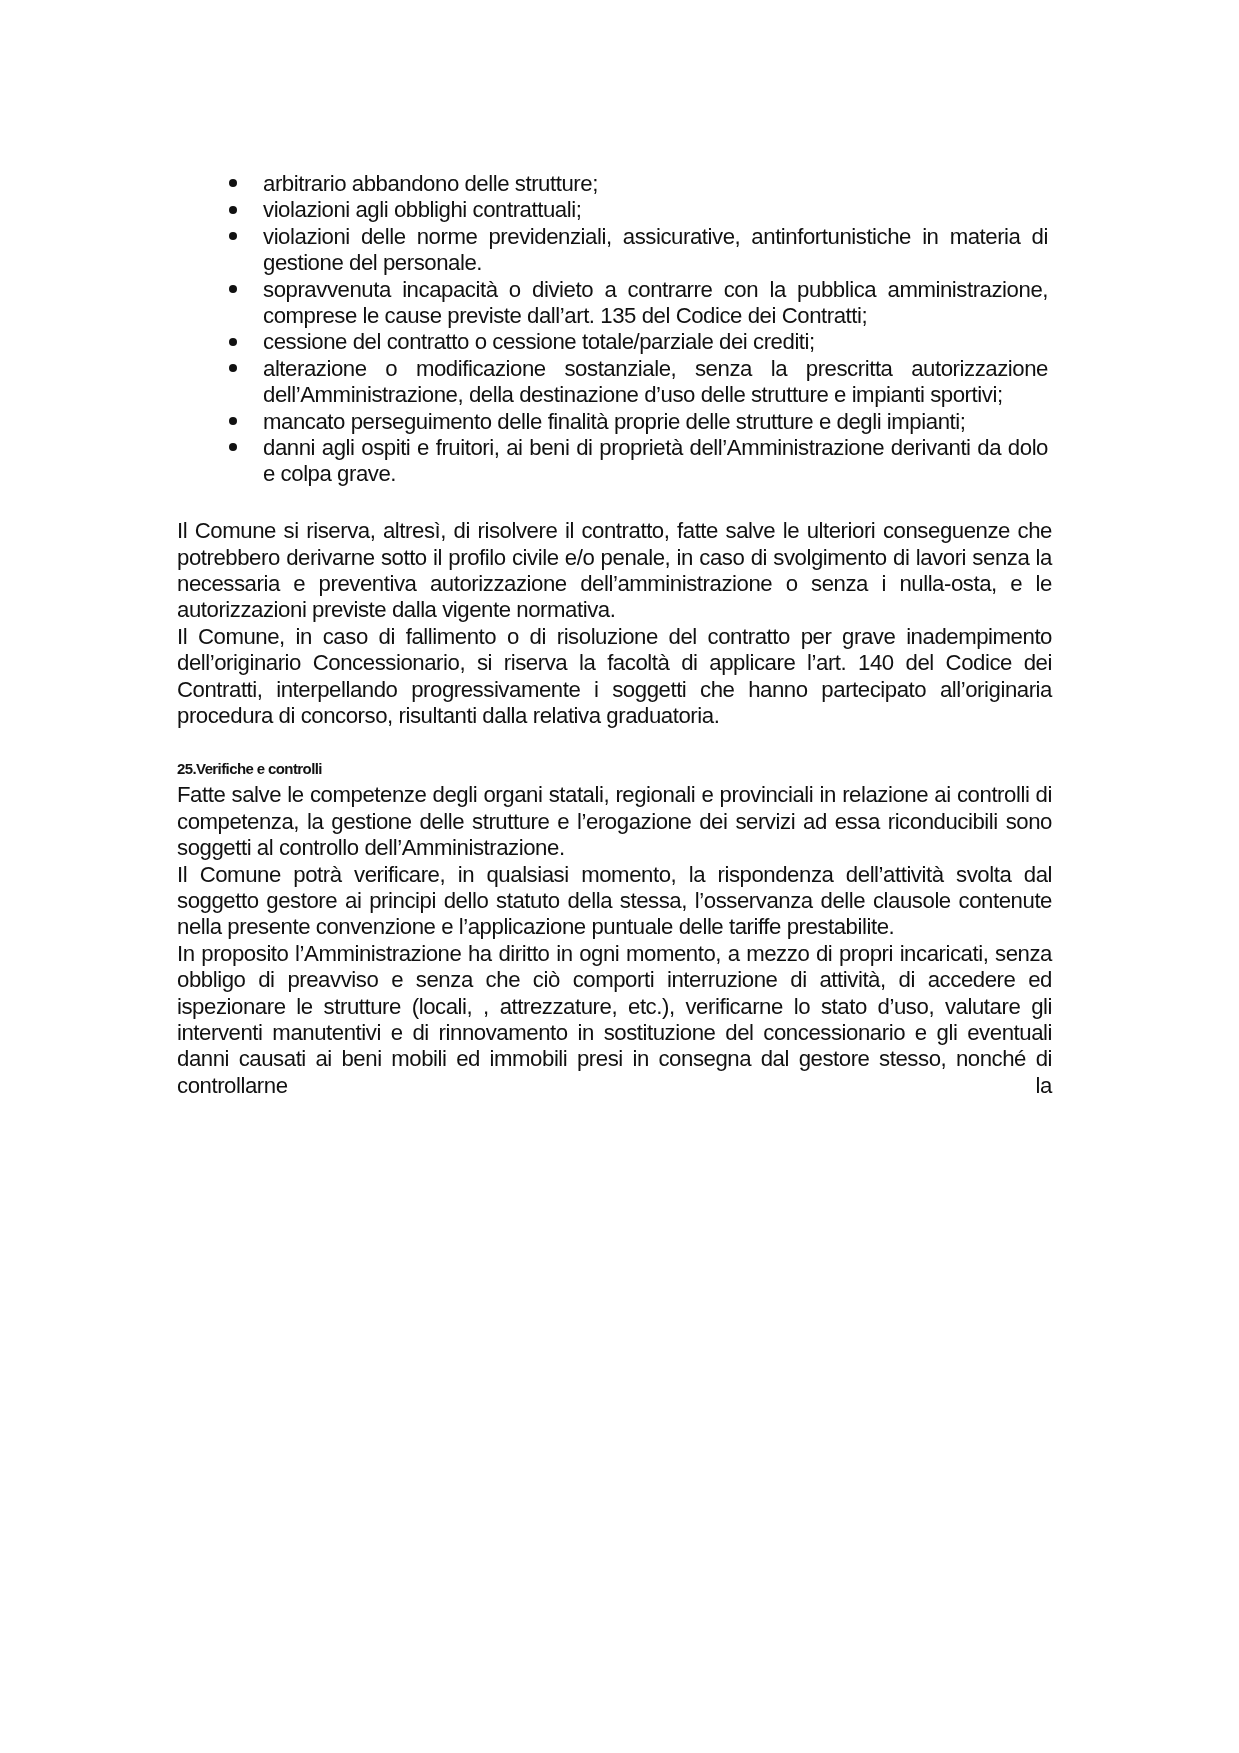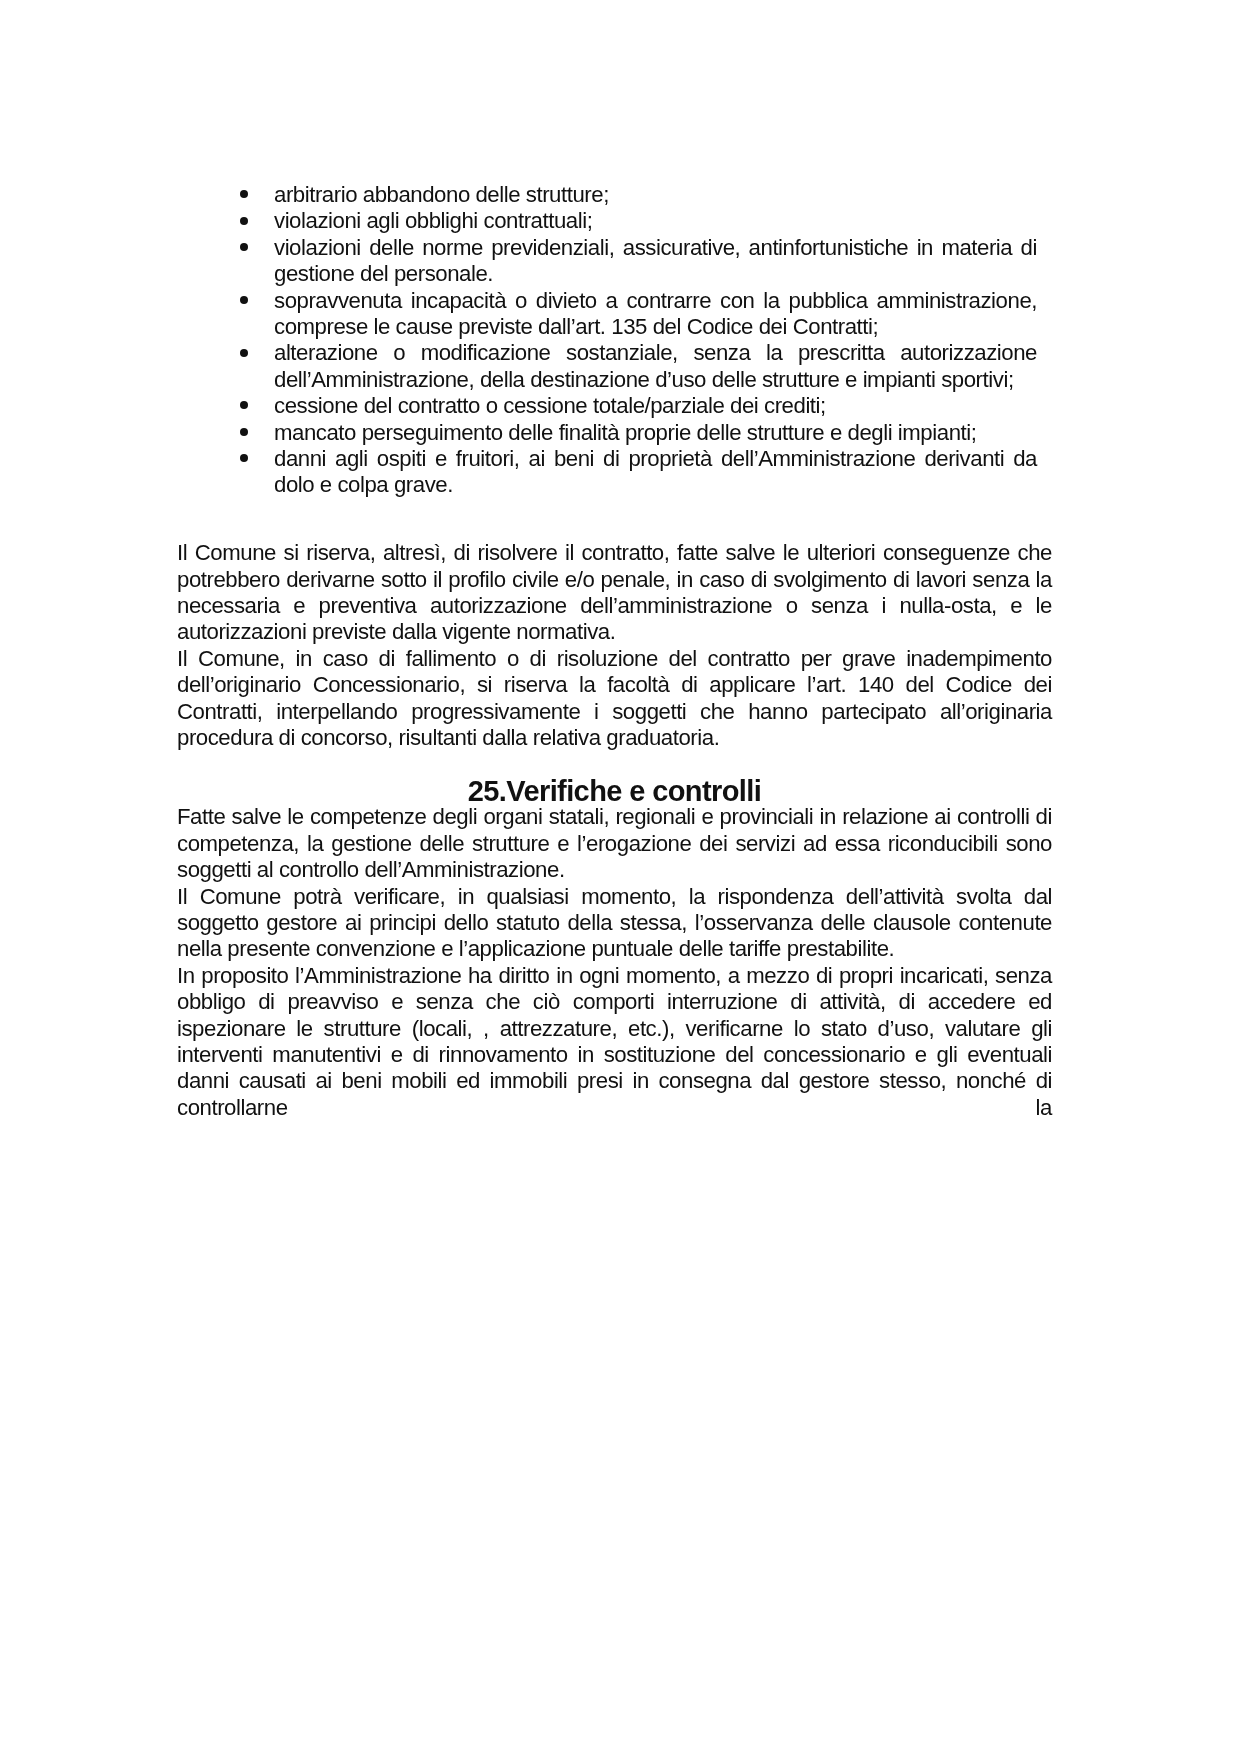--- a/index.html
+++ b/index.html
@@ -11,21 +11,21 @@
     width: 875px;
     font-family: "Liberation Sans", sans-serif;
     font-size: 22.2px;
     line-height: 26.4px;
     color: #111111;
     letter-spacing: -0.45px;
     word-spacing: 0px;
   }
   ul.bullets {
     list-style: none;
-    margin: 15px;
+    margin: 4px;
     padding: 0 0 0 82px;
   }
   ul.bullets li {
     position: relative;
     text-align: justify;
     text-align-last: left;
   }
   ul.bullets li .bullet {
     position: absolute;
     left: -34px;
@@ -43,38 +43,37 @@
     position: relative; top: -2px;
   }
   .gap { height: 26.4px; }
   p.para {
     margin: 0;
     text-align: justify;
     text-align-last: left;
   }
   h2.section {
     margin: 0;
-    font-size: 29px;
+    font-size: 15px;
     font-weight: bold;
     line-height: 26.4px;
     letter-spacing: -0.6px;
-    text-align: center;
   }
 </style>
 </head>
 <body>
 
 <div class="page">
   <ul class="bullets">
     <li><span class="bullet"></span><span>arbitrario abbandono delle strutture;</span></li>
     <li><span class="bullet"></span><span>violazioni agli obblighi contrattuali;</span></li>
     <li><span class="bullet"></span><span>violazioni delle norme previdenziali, assicurative, antinfortunistiche in materia di gestione del personale.</span></li>
     <li><span class="bullet"></span><span>sopravvenuta incapacità o divieto a contrarre con la pubblica amministrazione, comprese le cause previste dall’art. 135 del Codice dei Contratti;</span></li>
+    <li><span class="bullet"></span><span>cessione del contratto o cessione totale/parziale dei crediti;</span></li>
     <li><span class="bullet"></span><span>alterazione o modificazione sostanziale, senza la prescritta autorizzazione dell’Amministrazione, della destinazione d’uso delle strutture e impianti sportivi;</span></li>
-    <li><span class="bullet"></span><span>cessione del contratto o cessione totale/parziale dei crediti;</span></li>
     <li><span class="bullet"></span><span>mancato perseguimento delle finalità proprie delle strutture e degli impianti;</span></li>
     <li><span class="bullet"></span><span>danni agli ospiti e fruitori, ai beni di proprietà dell’Amministrazione derivanti da dolo e colpa grave.</span></li>
   </ul>
 
   <div class="gap"></div>
 
   <p class="para">Il Comune si riserva, altresì, di risolvere il contratto, fatte salve le ulteriori conseguenze che potrebbero derivarne sotto il profilo civile e/o penale, in caso di svolgimento di lavori senza la necessaria e preventiva autorizzazione dell’amministrazione o senza i nulla-osta, e le autorizzazioni previste dalla vigente normativa.</p>
   <p class="para">Il Comune, in caso di fallimento o di risoluzione del contratto per grave inadempimento dell’originario Concessionario, si riserva la facoltà di applicare l’art. 140 del Codice dei Contratti, interpellando progressivamente i soggetti che hanno partecipato all’originaria procedura di concorso, risultanti dalla relativa graduatoria.</p>
 
   <div class="gap"></div>

